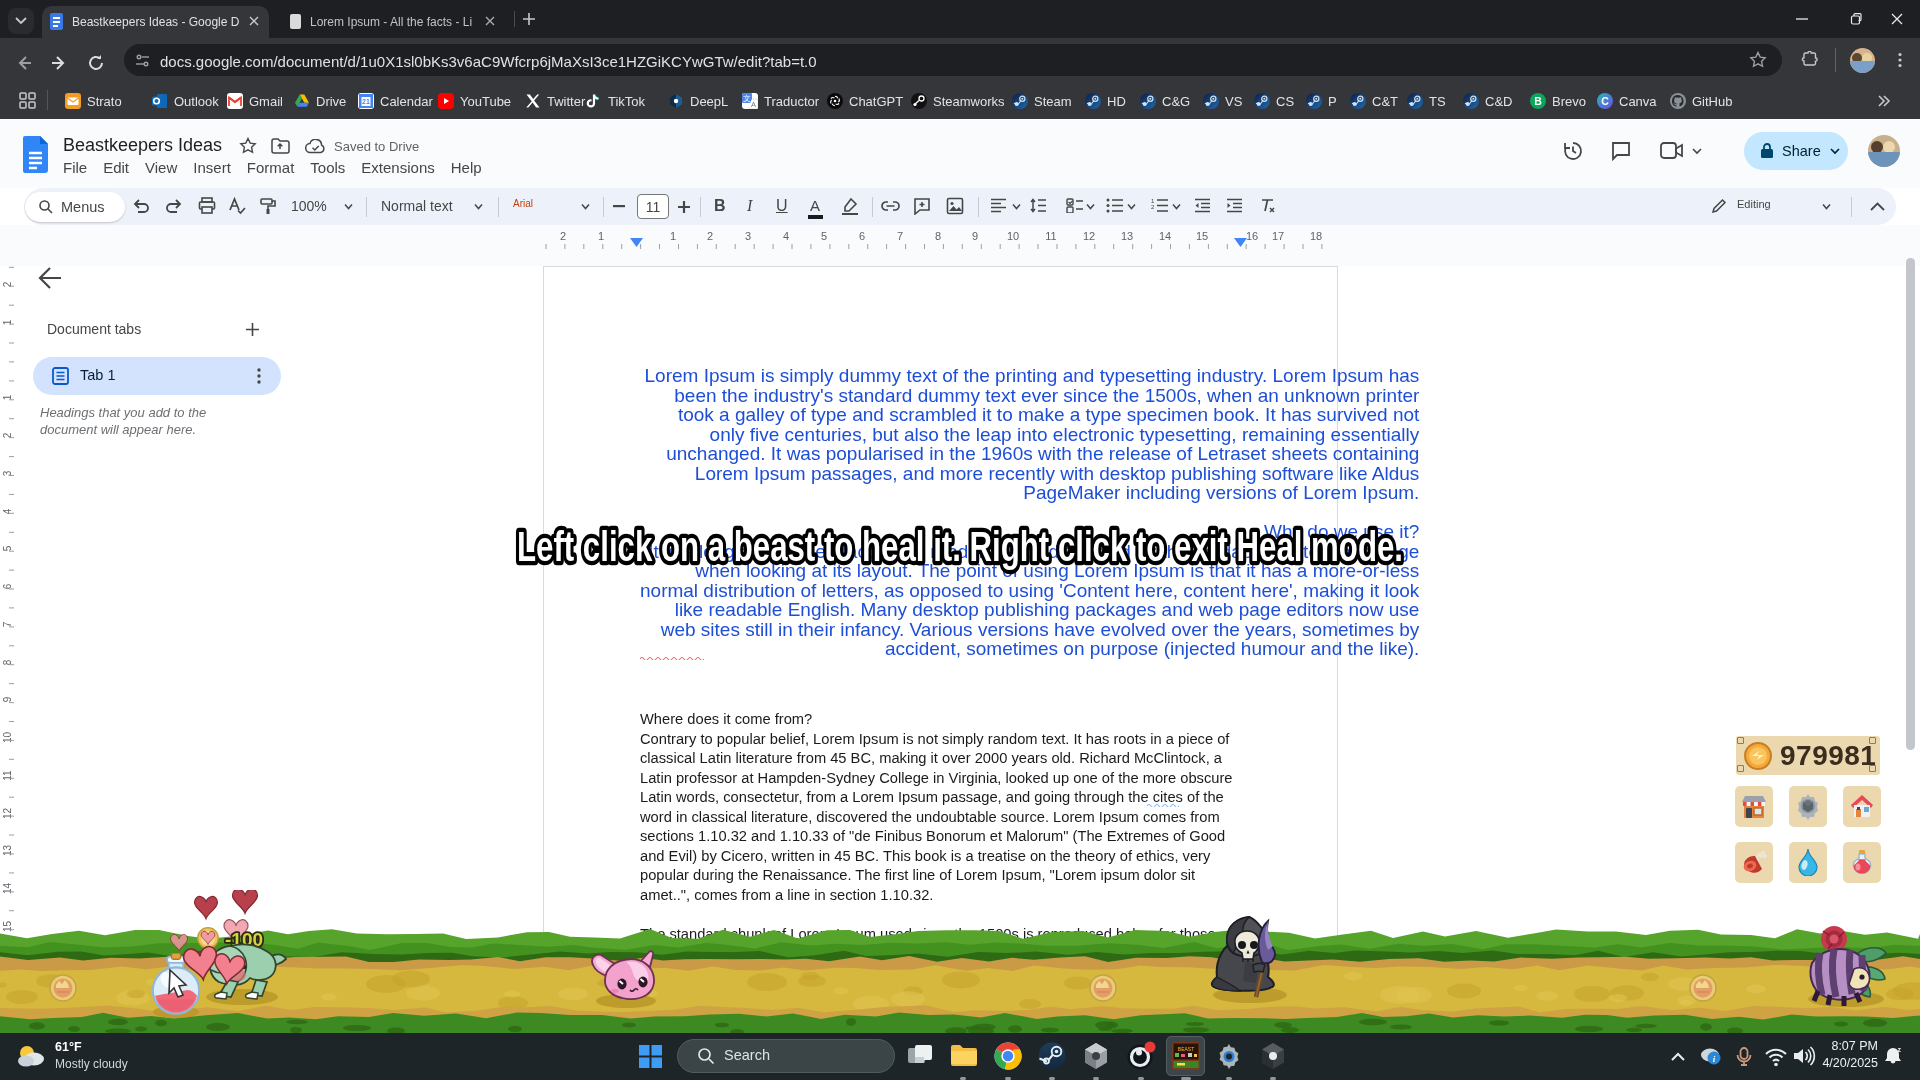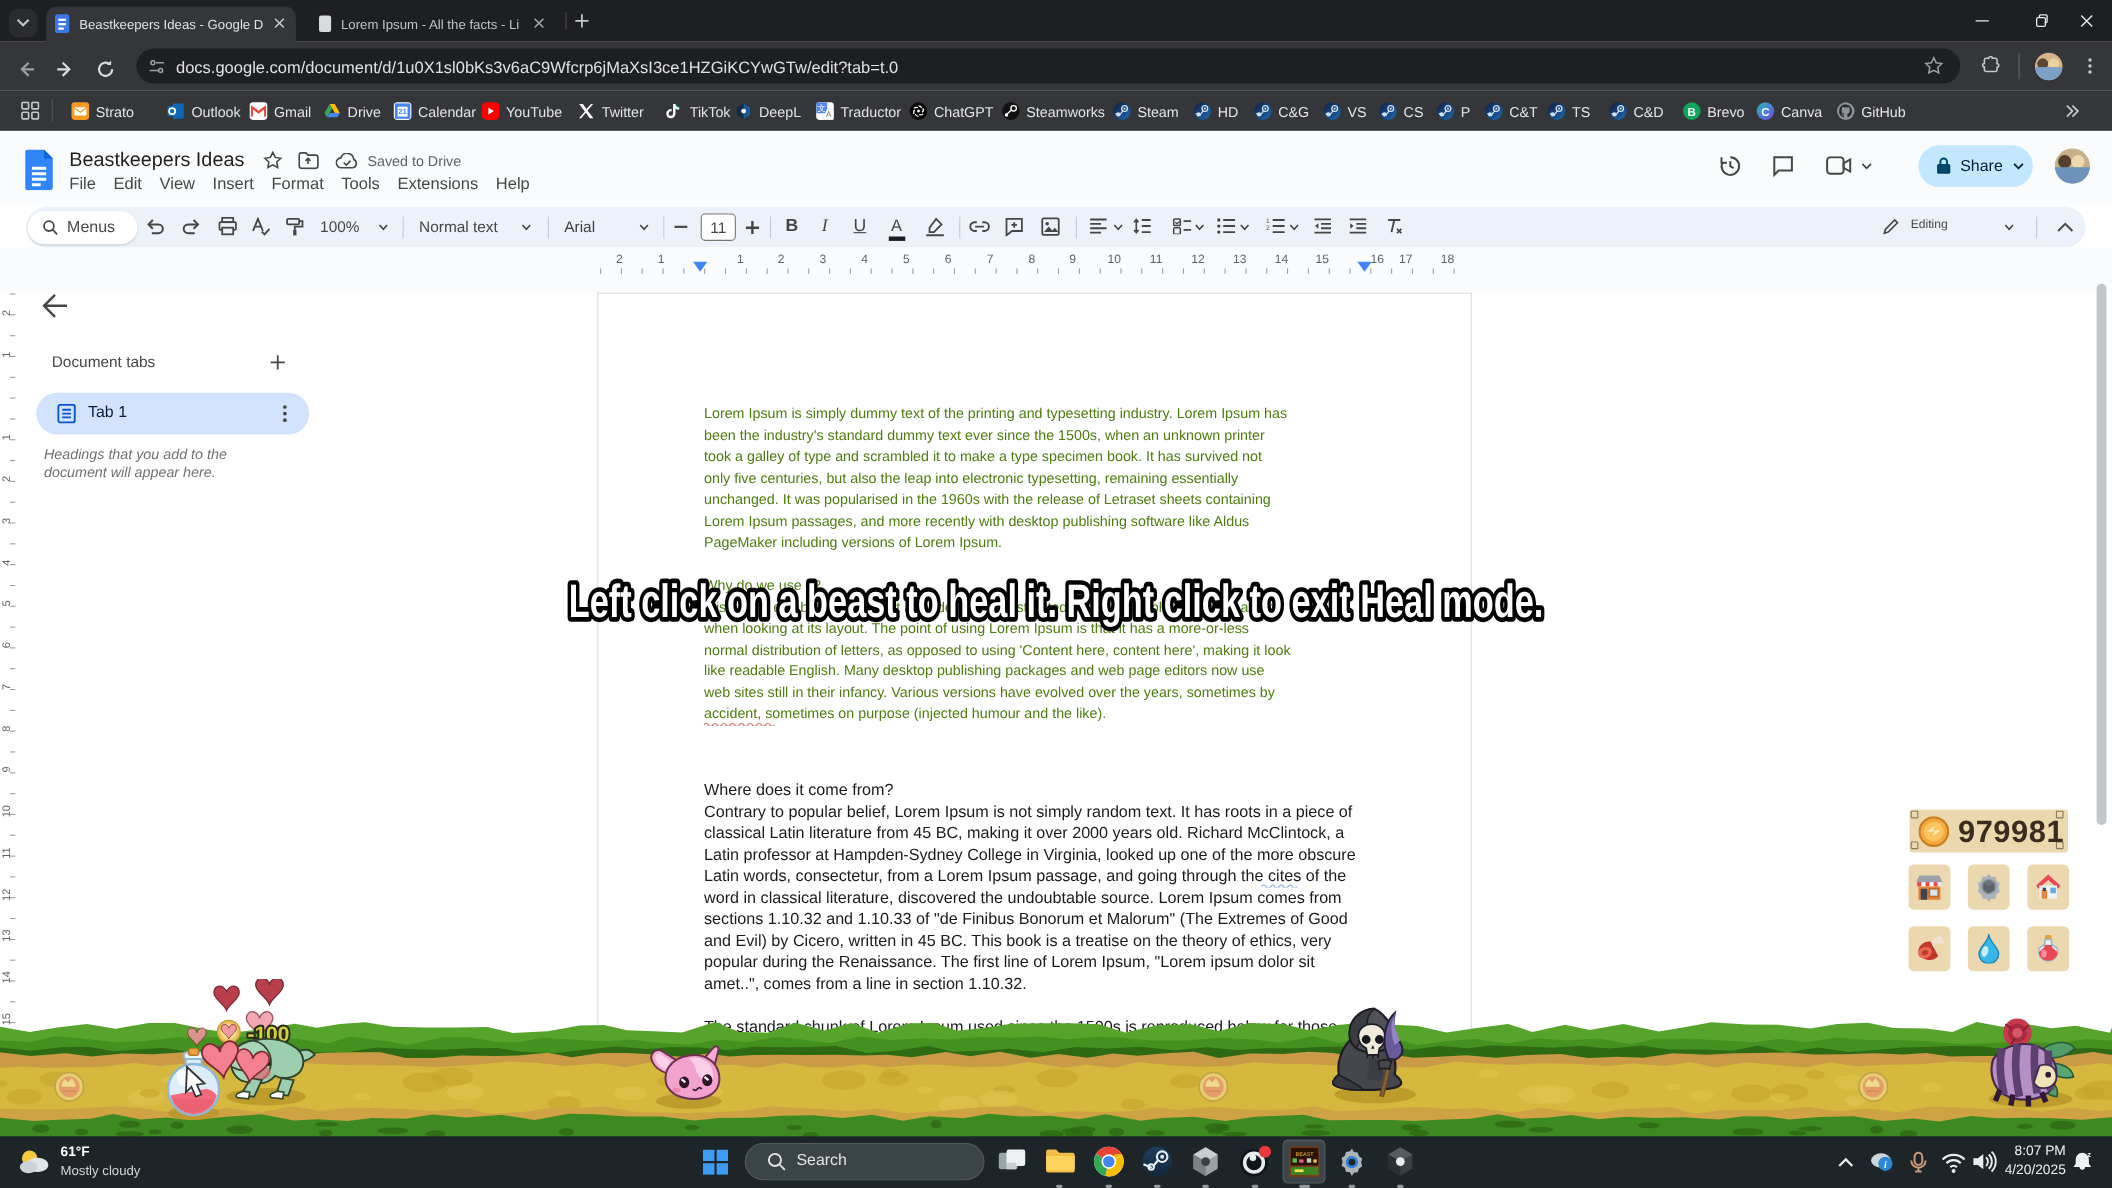--- a/index.html
+++ b/index.html
@@ -158,21 +158,21 @@
         <path d="M6 5l5 3-5 3z" fill="#fff"></path>
       </svg></span>
     <span>YouTube</span>
   </div>
 <div class="bmitem" style="left:525px;">
     <span class="bmicon"><svg width="16" height="16" viewBox="0 0 16 16">
         <path d="M1.5 1.5h3.4l3.3 4.6 4-4.6h2l-5.1 5.9 5.4 7.1h-3.4l-3.5-4.9-4.3 4.9h-2l5.4-6.2z" fill="#fff"></path>
       </svg></span>
     <span>Twitter</span>
   </div>
-<div class="bmitem" style="left:605px;">
+<div class="bmitem" style="left:586px;">
     <span class="bmicon"><svg width="16" height="16" viewBox="0 0 16 16">
         <path d="M9 1.5c.3 1.8 1.5 3 3.4 3.2v2.1c-1.2 0-2.3-.4-3.3-1v4.6a4.2 4.2 0 11-3.6-4.2v2.2a2 2 0 101.4 2V1.5z" fill="#fff"></path>
         <path d="M9 1.5c.3 1.8 1.5 3 3.4 3.2v1" stroke="#25f4ee" stroke-width=".8" fill="none"></path>
       </svg></span>
     <span>TikTok</span>
   </div>
 <div class="bmitem" style="left:668px;">
     <span class="bmicon"><svg width="16" height="16" viewBox="0 0 16 16">
         <path d="M8 1l6 3.5v7L8 15 2 11.5v-7z" fill="#0f2b46"></path>
         <path d="M8 1l6 3.5v7L8 15z" fill="#1e5c8f"></path>
@@ -405,21 +405,21 @@
 <div class="abs" style="left:291px;top:198px;font-size:14px;color:#444746;">100%</div>
 <svg class="abs" style="left:344px;top:203px" width="9" height="7" viewBox="0 0 9 7">
     <path d="M1 1.5l3.5 4 3.5-4" stroke="#444746" stroke-width="1.5" fill="none"></path>
   </svg>
 <div class="abs" style="left:366px;top:197px;width:1px;height:20px;background:#c7cbd1;"></div>
 <div class="abs" style="left:381px;top:198px;font-size:14px;color:#444746;">Normal text</div>
 <svg class="abs" style="left:474px;top:203px" width="9" height="7" viewBox="0 0 9 7">
     <path d="M1 1.5l3.5 4 3.5-4" stroke="#444746" stroke-width="1.5" fill="none"></path>
   </svg>
 <div class="abs" style="left:498px;top:197px;width:1px;height:20px;background:#c7cbd1;"></div>
-<div class="abs" style="left:513px;top:198px;font-size:14px;color:#404040;">Arial</div>
+<div class="abs" style="left:513px;top:198px;font-size:10px;color:#c2410c;">Arial</div>
 <svg class="abs" style="left:581px;top:203px" width="9" height="7" viewBox="0 0 9 7">
     <path d="M1 1.5l3.5 4 3.5-4" stroke="#444746" stroke-width="1.5" fill="none"></path>
   </svg>
 <div class="abs" style="left:603px;top:197px;width:1px;height:20px;background:#c7cbd1;"></div>
 <svg class="abs" style="left:613px;top:205px" width="12" height="3" viewBox="0 0 12 3">
     <rect width="12" height="2.2" fill="#444746"></rect>
   </svg>
 <div class="abs" style="left:637px;top:194px;width:32px;height:25px;border:1px solid #747775;border-radius:4px;background:#fff;"></div>
 <div class="abs" style="left:637px;top:199px;width:32px;text-align:center;font-size:14px;color:#444746;">11</div>
 <svg class="abs" style="left:678px;top:201px" width="12" height="12" viewBox="0 0 12 12">
@@ -649,21 +649,21 @@
     <path d="M4.5 5.5h8M4.5 9h8M4.5 12.5h8" stroke="#0b57d0" stroke-width="1.6"></path>
   </svg>
 <div class="abs" style="left:80px;top:367px;font-size:14.5px;color:#051e3c;font-weight:500;">Tab 1</div>
 <svg class="abs" style="left:250px;top:366px" width="18" height="20" viewBox="0 0 18 20">
     <circle cx="9" cy="4" r="1.7" fill="#444746"></circle>
     <circle cx="9" cy="10" r="1.7" fill="#444746"></circle>
     <circle cx="9" cy="16" r="1.7" fill="#444746"></circle>
   </svg>
 <div class="abs" style="left:40px;top:404px;font-size:13px;line-height:17px;color:#6c7074;font-style:italic;">Headings that you add to the<br>document will appear here.</div>
 
-<div class="abs" style="left:640px;top:366px;font-size:13px;line-height:19.5px;color:#4d7c0f;white-space:nowrap;">
+<div class="abs" style="left:640px;top:366px;font-size:19px;line-height:19.5px;color:#1d4ed8;white-space:nowrap;text-align:right;">
 <div style="height:19.5px;">Lorem Ipsum is simply dummy text of the printing and typesetting industry. Lorem Ipsum has</div>
 <div style="height:19.5px;">been the industry's standard dummy text ever since the 1500s, when an unknown printer</div>
 <div style="height:19.5px;">took a galley of type and scrambled it to make a type specimen book. It has survived not</div>
 <div style="height:19.5px;">only five centuries, but also the leap into electronic typesetting, remaining essentially</div>
 <div style="height:19.5px;">unchanged. It was popularised in the 1960s with the release of Letraset sheets containing</div>
 <div style="height:19.5px;">Lorem Ipsum passages, and more recently with desktop publishing software like Aldus</div>
 <div style="height:19.5px;">PageMaker including versions of Lorem Ipsum.</div>
 <div style="height:19.5px;">&nbsp;</div>
 <div style="height:19.5px;">Why do we use it?</div>
 <div style="height:19.5px;">It is a long established fact that a reader will be distracted by the readable content of a page</div>

